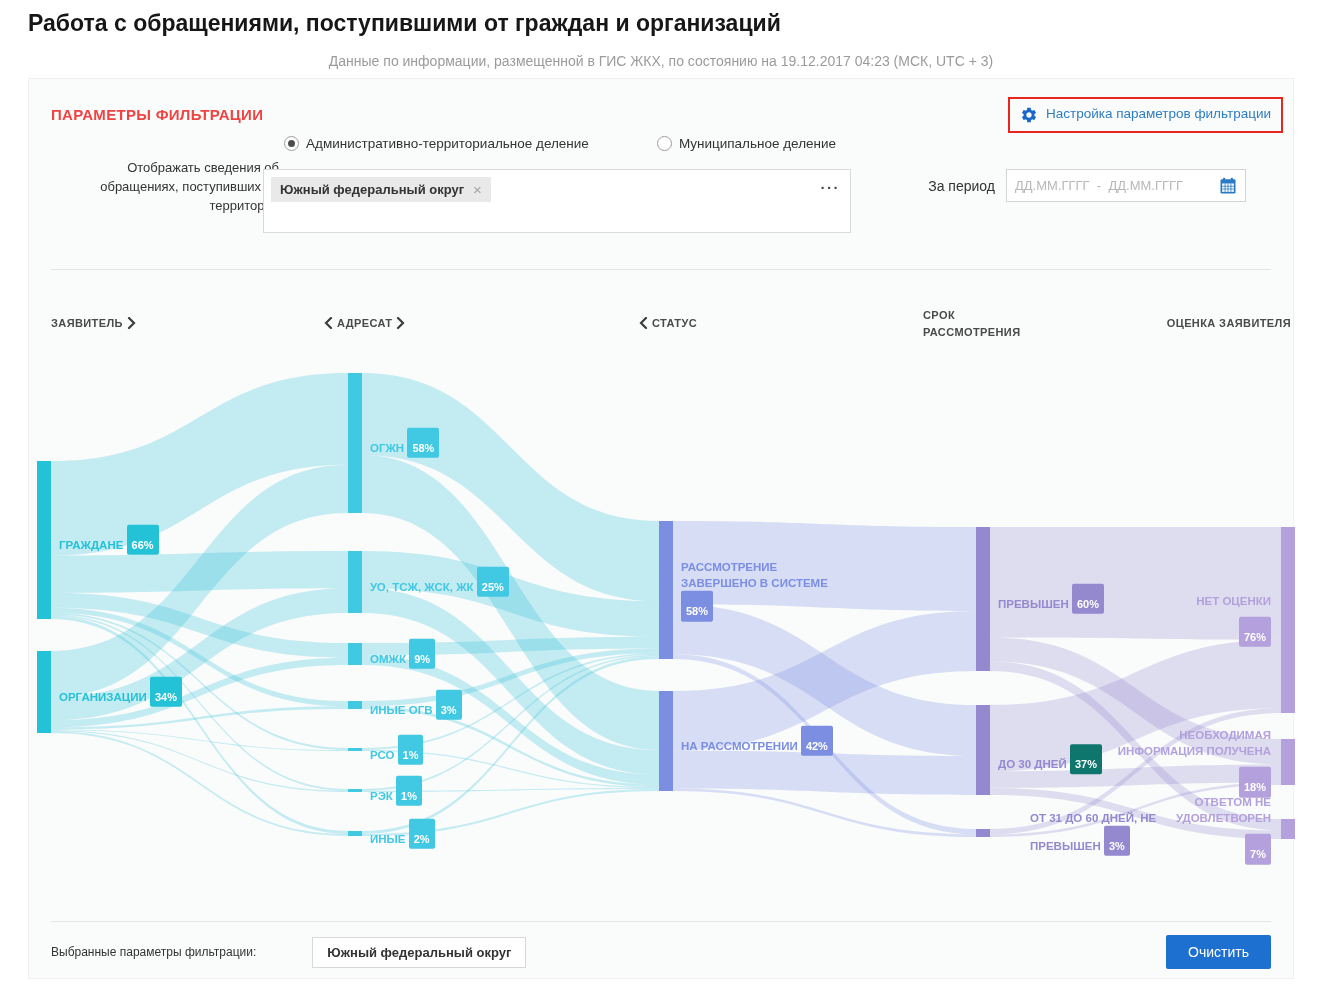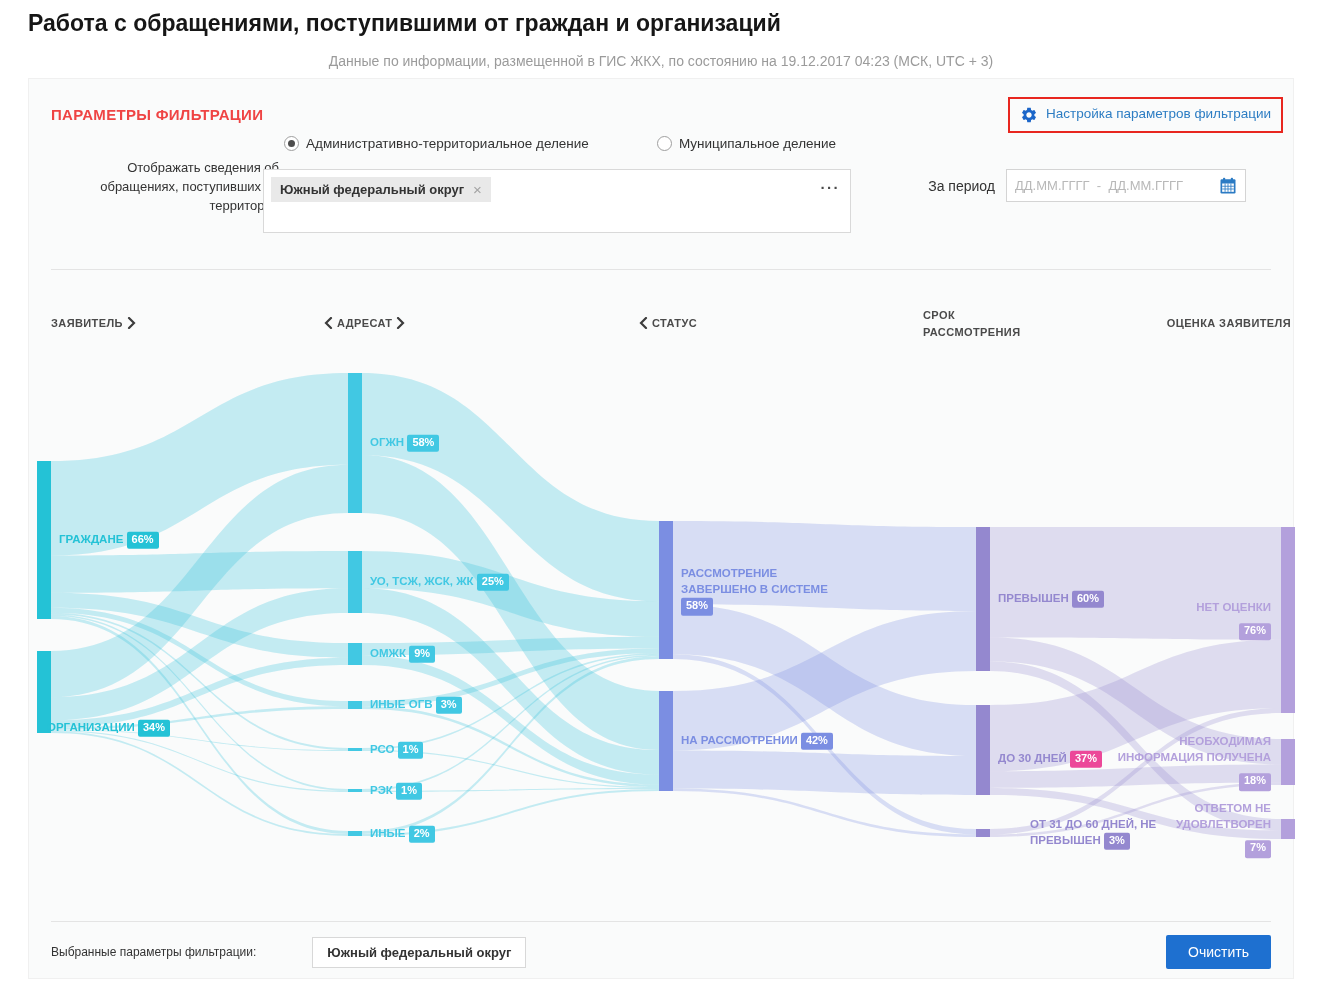--- a/index.html
+++ b/index.html
@@ -50,21 +50,21 @@
   .h2 { left:295px; top:26px; }
   .h3 { left:610px; top:26px; }
   .h4 { left:894px; top:16px; width:122px; display:block; line-height:1.55; }
   .h5 { right:2px; top:26px; }
   .chev { display:inline-flex; align-items:center; cursor:pointer; }
   .chev svg { display:block; }
 
   .sk-label { position:absolute; transform:translateY(-50%); font-size:11.5px; font-weight:700; line-height:1.4; pointer-events:auto; cursor:pointer; }
   .sk-label.left { text-align:right; }
   .sk-label.left .sk-text { display:block; }
-  .sk-badge { display:inline-block; color:#fff; padding:0 5px 2px; border-radius:2px; font-size:11px; white-space:nowrap; vertical-align:baseline; }
+  .sk-badge { display:inline-block; color:#fff; padding:13px 5px 2px; border-radius:2px; font-size:11px; white-space:nowrap; vertical-align:baseline; }
   .sk-label.left .sk-badge { margin-top:8px; }
 
   
   .footerbar { display:flex; align-items:center; padding:13px 22px; }
   .footerbar .flabel { font-size:12px; color:#333; }
   .fchip { margin-left:56px; padding:7px 14px; background:#fff; border:1px solid #d8d8d8; font-size:13px; font-weight:700; color:#333; }
   .clear-btn { margin-left:auto; background:#1e70d0; color:#fff; border:none; border-radius:2px; padding:9px 22px; font-size:14px; font-family:"Liberation Sans", sans-serif; cursor:pointer; }
 </style>
 </head>
 <body>
@@ -215,32 +215,32 @@
         <rect x="630" y="400" width="14" height="100" fill="#7b8ee2"></rect>
         <rect x="947" y="236" width="14" height="144" fill="#9488cf"></rect>
         <rect x="947" y="414" width="14" height="90" fill="#9488cf"></rect>
         <rect x="947" y="538" width="14" height="8" fill="#9488cf"></rect>
         <rect x="1252" y="236" width="14" height="186" fill="#b3a0dc"></rect>
         <rect x="1252" y="448" width="14" height="46" fill="#b3a0dc"></rect>
         <rect x="1252" y="528" width="14" height="20" fill="#b3a0dc"></rect>
       </svg>
     <div class="sk-labels">
         <div class="sk-label right" style="color: rgb(36, 194, 214); top: 249px; left: 30px;"><span class="sk-text">ГРАЖДАНЕ</span> <span class="sk-badge" style="background: rgb(36, 194, 214);">66%</span></div>
-        <div class="sk-label right" style="color: rgb(36, 194, 214); top: 401px; left: 18px; margin-top: 36px;"><span class="sk-text">ОРГАНИЗАЦИИ</span> <span class="sk-badge" style="background: rgb(36, 194, 214);">34%</span></div>
+        <div class="sk-label right" style="color: rgb(36, 194, 214); top: 401px; left: 30px;"><span class="sk-text">ОРГАНИЗАЦИИ</span> <span class="sk-badge" style="background: rgb(36, 194, 214);">34%</span></div>
         <div class="sk-label right" style="color: rgb(65, 200, 227); top: 152px; left: 341px;"><span class="sk-text">ОГЖН</span> <span class="sk-badge" style="background: rgb(65, 200, 227);">58%</span></div>
         <div class="sk-label right" style="color: rgb(65, 200, 227); top: 291px; left: 341px;"><span class="sk-text">УО, ТСЖ, ЖСК, ЖК</span> <span class="sk-badge" style="background: rgb(65, 200, 227);">25%</span></div>
         <div class="sk-label right" style="color: rgb(65, 200, 227); top: 363px; left: 341px;"><span class="sk-text">ОМЖК</span> <span class="sk-badge" style="background: rgb(65, 200, 227);">9%</span></div>
         <div class="sk-label right" style="color: rgb(65, 200, 227); top: 414px; left: 341px;"><span class="sk-text">ИНЫЕ ОГВ</span> <span class="sk-badge" style="background: rgb(65, 200, 227);">3%</span></div>
         <div class="sk-label right" style="color: rgb(65, 200, 227); top: 458.5px; left: 341px;"><span class="sk-text">РСО</span> <span class="sk-badge" style="background: rgb(65, 200, 227);">1%</span></div>
         <div class="sk-label right" style="color: rgb(65, 200, 227); top: 499.5px; left: 341px;"><span class="sk-text">РЭК</span> <span class="sk-badge" style="background: rgb(65, 200, 227);">1%</span></div>
         <div class="sk-label right" style="color: rgb(65, 200, 227); top: 542.5px; left: 341px;"><span class="sk-text">ИНЫЕ</span> <span class="sk-badge" style="background: rgb(65, 200, 227);">2%</span></div>
         <div class="sk-label right" style="color: rgb(123, 142, 226); top: 299px; left: 652px; max-width: 175px;"><span class="sk-text">РАССМОТРЕНИЕ ЗАВЕРШЕНО В СИСТЕМЕ</span> <span class="sk-badge" style="background: rgb(123, 142, 226);">58%</span></div>
         <div class="sk-label right" style="color: rgb(123, 142, 226); top: 450px; left: 652px;"><span class="sk-text">НА РАССМОТРЕНИИ</span> <span class="sk-badge" style="background: rgb(123, 142, 226);">42%</span></div>
         <div class="sk-label right" style="color: rgb(148, 136, 207); top: 308px; left: 969px;"><span class="sk-text">ПРЕВЫШЕН</span> <span class="sk-badge" style="background: rgb(148, 136, 207);">60%</span></div>
-        <div class="sk-label right" style="color: rgb(148, 136, 207); top: 459px; left: 969px;"><span class="sk-text">ДО 30 ДНЕЙ</span> <span class="sk-badge" style="background: #ec4899; margin-top: 19px;">37%</span></div>
+        <div class="sk-label right" style="color: rgb(148, 136, 207); top: 459px; left: 969px;"><span class="sk-text">ДО 30 ДНЕЙ</span> <span class="sk-badge" style="background: #0f766e; margin-top: 19px;">37%</span></div>
         <div class="sk-label right" style="color: rgb(148, 136, 207); top: 542px; left: 1001px; max-width: 135px;"><span class="sk-text">ОТ 31 ДО 60 ДНЕЙ, НЕ ПРЕВЫШЕН</span> <span class="sk-badge" style="background: rgb(148, 136, 207);">3%</span></div>
         <div class="sk-label left" style="color: rgb(179, 160, 220); top: 329px; right: 22px;"><span class="sk-text">НЕТ ОЦЕНКИ</span><span class="sk-badge" style="background: rgb(179, 160, 220);">76%</span></div>
         <div class="sk-label left" style="color: rgb(179, 160, 220); top: 471px; right: 22px; max-width: 160px;"><span class="sk-text">НЕОБХОДИМАЯ ИНФОРМАЦИЯ ПОЛУЧЕНА</span><span class="sk-badge" style="background: rgb(179, 160, 220);">18%</span></div>
         <div class="sk-label left" style="color: rgb(179, 160, 220); top: 538px; right: 22px; max-width: 150px;"><span class="sk-text">ОТВЕТОМ НЕ УДОВЛЕТВОРЕН</span><span class="sk-badge" style="background: rgb(179, 160, 220);">7%</span></div>
       </div>
   </div>
 
   <div class="divider"></div>
 
   <div class="footerbar">

